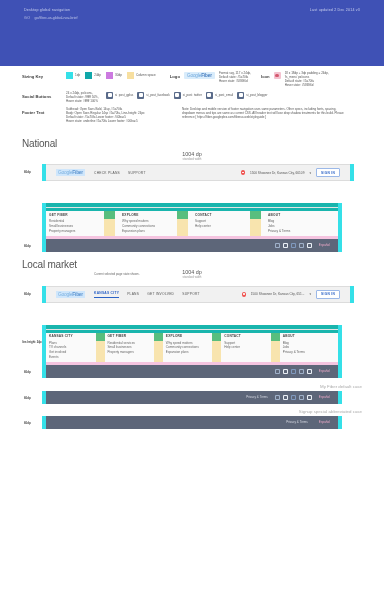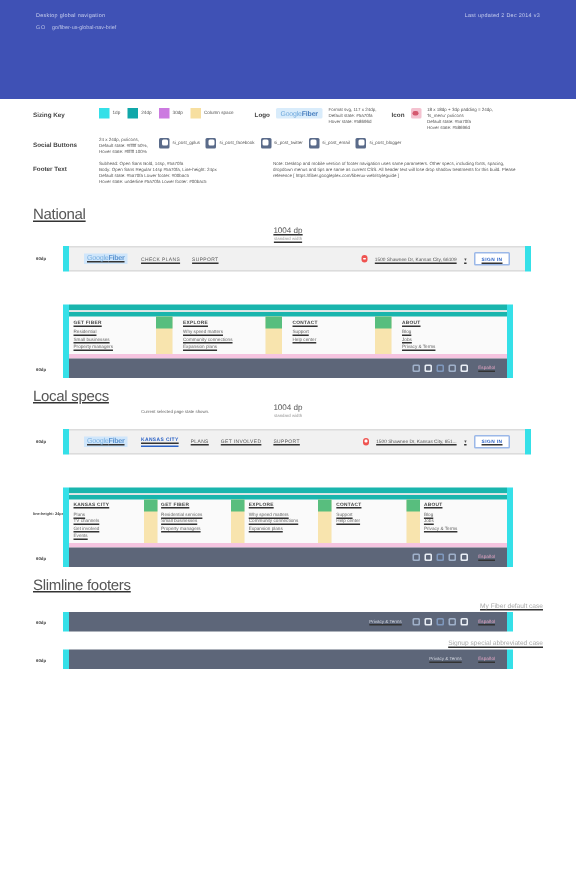--- a/index.html
+++ b/index.html
@@ -89,21 +89,21 @@
   .soc { display:flex; align-items:center; gap:2px; }
   .soc .sq {
     width:7px;height:7px;background:#5a6b8a;border-radius:1px;display:block;
     position:relative;
   }
   .soc .sq:after{content:"";position:absolute;inset:1.5px;background:#fff;border-radius:1px;}
   .soc .nm { font-size:3.0px; color:#555; }
   .rightnote { font-size:3.0px; line-height:1.32; color:#555; max-width:168px; }
 
   
-  .section { padding: 0 22px; position:relative;text-decoration:underline; }
+  .section { padding: 0 22px; position:relative; }
   .sec-title { font-size:10px; font-weight:400; color:#555; margin:7px 0 2px 0; letter-spacing:-.2px;}
   .width-cap { text-align:center; margin: 1px 0 3px 0; }
   .width-cap .w1 { font-size:5.4px; color:#555; font-weight:400; }
   .width-cap .w2 { font-size:2.9px; color:#999; }
   .side-note { font-size:2.9px; color:#666; position:absolute; }
 
   
   .rail-wrap { position:relative; }
   .teal-edge { background:#35e0e8; position:absolute; top:0; bottom:0; width:4px; }
   .leftlbl { position:absolute; font-size:2.9px; color:#444; font-weight:bold; }
@@ -342,21 +342,21 @@
         <span class="sicon b2">
             <i></i>
           </span>
         <span class="espanol">Español</span>
       </div>
     </div>
   </div>
 </div>
 
 <div class="section" style="margin-top:6px">
-  <div class="sec-title">Local specs</div>
+  <div class="sec-title">Local market</div>
   <div style="position:relative;height:8px">
     <div class="side-note" style="left:72px; top:0;">Current selected page state shown.</div>
     <div class="width-cap" style="position:absolute; left:0; right:0; top:-4px;">
       <div class="w1">1004 dp</div>
       <div class="w2">standard width</div>
     </div>
   </div>
 
   <div class="rail-wrap" style="margin:6px 8px 0 20px;">
     <div class="leftlbl" style="left:-18px; top:6px;">60dp</div>
@@ -450,21 +450,20 @@
         <span class="sicon b2">
             <i></i>
           </span>
         <span class="espanol">Español</span>
       </div>
     </div>
   </div>
 </div>
 
 <div class="section slim" style="margin-top:6px">
-  <div class="sec-title">Slimline footers</div>
 
   <div class="case-cap">My Fiber default case</div>
   <div class="footwrap" style="margin:0 20px 0 20px; position:relative;">
     <div class="leftlbl" style="left:-18px; top:5px;">60dp</div>
     <div class="teal-edge" style="left:0"></div>
     <div class="teal-edge" style="right:0"></div>
     <div style="margin:0 4px;">
       <div class="darkbar">
         <span class="privacy">Privacy &amp; Terms</span>
         <span class="sicon b1">

